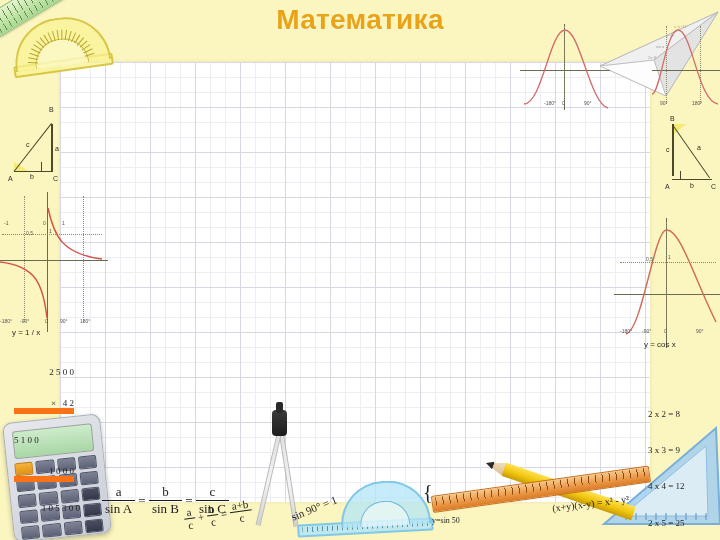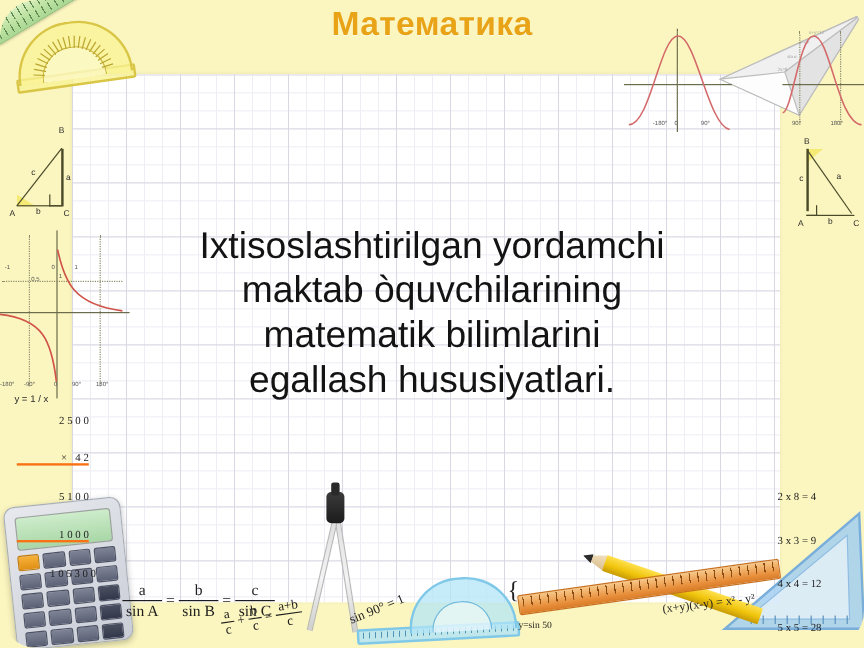--- a/index.html
+++ b/index.html
@@ -2,21 +2,21 @@
 <html><head>
 <meta charset="utf-8">
 <style>
   html,body{margin:0;padding:0;}
   body{
     width:720px;height:540px;overflow:hidden;
     font-family:"Liberation Sans", sans-serif;
     background:#fbf6bf;
     position:relative;
   }
-  .slide{position:absolute;inset:0;background:#fbf6bf;overflow:hidden;border-radius:31px;}
+  .slide{position:absolute;inset:0;background:#fbf6bf;overflow:hidden;}
 
   
   .gridpaper{
     position:absolute;left:60px;top:62px;width:590px;height:440px;
     background-color:#ffffff;
     background-image:
       linear-gradient(to right, #d8d8e4 1px, transparent 1px),
       linear-gradient(to bottom, #d8d8e4 1px, transparent 1px),
       linear-gradient(to right, #ededf4 1px, transparent 1px),
       linear-gradient(to bottom, #ededf4 1px, transparent 1px);
@@ -191,41 +191,35 @@
   .frm{position:absolute;z-index:35;color:#1d1d1d;font-family:"Liberation Serif",serif;}
   .fr{display:inline-block;text-align:center;vertical-align:middle;}
   .fr .num{display:block;padding:0 3px;}
   .fr .den{display:block;border-top:1px solid #1d1d1d;padding:0 3px;}
 
   .sqlist{position:absolute;z-index:35;font-size:9px;line-height:1.34;color:#1f1f1f;
     font-family:"Liberation Serif",serif;white-space:pre;}
 
   .longmult{position:absolute;z-index:35;font-size:9px;line-height:1.15;color:#1f1f1f;
     font-family:"Liberation Serif",serif;white-space:pre;}
-  .longmult .ul{border-bottom:2px solid #f97316;}
+  .longmult .ul{border-bottom:6px solid #f97316;}
 
   .syseq{position:absolute;z-index:35;font-size:8px;line-height:1.35;color:#1f1f1f;
     font-family:"Liberation Serif",serif;white-space:pre;}
   .brace{position:absolute;font-size:20px;color:#1f1f1f;}
 </style>
 </head>
 <body>
 
 <div class="slide">
 
   <div class="gridpaper"></div>
 
   <div class="title">Математика</div>
 
-  <div class="bodytext">
-    <span class="ln">Ixtisoslashtirilgan yordamchi</span>
-    <span class="ln">maktab òquvchilarining</span>
-    <span class="ln">matematik bilimlarini</span>
-    <span class="ln">egallash hususiyatlari.</span>
-  </div>
 
   <div class="deco ruler-green">
     <div class="ticks"></div>
     <div class="ticks2"></div>
   </div>
 
   <div class="deco protractor-y">
     <div class="base"></div>
     <div class="body"></div>
     <div class="inner"></div>
@@ -285,24 +279,24 @@
     <span class="tick" style="left:49px;top:36px;">1</span>
     <span class="tick" style="left:26px;top:38px;">0,5</span>
     <span class="tick" style="left:0px;top:126px;">-180°</span>
     <span class="tick" style="left:20px;top:126px;">-90°</span>
     <span class="tick" style="left:45px;top:126px;">0</span>
     <span class="tick" style="left:60px;top:126px;">90°</span>
     <span class="tick" style="left:80px;top:126px;">180°</span>
     <span class="cap" style="left:12px;top:136px;">y = 1 / x</span>
   </div>
 
-  <div class="longmult" style="left:14px;top:324px;">
+  <div class="longmult" style="left:14px;top:346px;">
     <div style="text-align:right;width:60px;">2 5 0 0</div>
     <div class="ul" style="text-align:right;width:60px;">×   4 2</div>
-    <div style="text-align:right;width:60px;">5 1 0 0</div>
+    <div style="text-align:left;width:60px;">5 1 0 0</div>
     <div class="ul" style="text-align:right;width:60px;">1 0 0 0</div>
     <div style="text-align:right;width:66px;">1 0 5 3 0 0</div>
   </div>
 
   <div class="deco calc">
     <div class="screen"></div>
     <div class="keys">
       <span class="or"></span>
       <span></span>
       <span></span>
@@ -371,26 +365,42 @@
     <div class="v" style="left:8px;bottom:12px;width:9px;height:1px;"></div>
     <div class="v" style="left:16px;bottom:12px;width:1px;height:9px;"></div>
     <span class="lbl" style="position:absolute;left:6px;top:-1px;">B</span>
     <span class="lbl" style="position:absolute;left:1px;bottom:2px;">A</span>
     <span class="lbl" style="position:absolute;left:47px;bottom:2px;">C</span>
     <span class="lbl" style="position:absolute;left:2px;top:30px;">c</span>
     <span class="lbl" style="position:absolute;left:26px;bottom:3px;">b</span>
     <span class="lbl" style="position:absolute;left:33px;top:28px;">a</span>
   </div>
 
+  <div class="deco plot" style="left:614px;top:218px;width:106px;height:130px;">
+    <div class="axis-x" style="top:76px;"></div>
+    <div class="axis-y" style="left:52px;"></div>
+    <div class="dash-v" style="left:52px;top:4px;height:112px;"></div>
+    <div class="dash-h" style="left:6px;top:44px;width:96px;"></div>
+    <svg width="106" height="130" style="position:absolute;left:0;top:0;">
+      <path d="M12 116 C 28 112, 40 14, 52 12 C 66 10, 80 60, 102 104" fill="none" stroke="#cf6a55" stroke-width="1.4"></path>
+    </svg>
+    <span class="tick" style="left:54px;top:36px;">1</span>
+    <span class="tick" style="left:32px;top:38px;">0,5</span>
+    <span class="tick" style="left:6px;top:110px;">-180°</span>
+    <span class="tick" style="left:28px;top:110px;">-90°</span>
+    <span class="tick" style="left:50px;top:110px;">0</span>
+    <span class="tick" style="left:82px;top:110px;">90°</span>
+    <span class="cap" style="left:30px;top:122px;">y = cos x</span>
+  </div>
 
   <div class="sqlist" style="left:648px;top:384px;">
-    <div>2 x 8 = 4</div>
+    <div>2 x 2 = 8</div>
     <div>3 x 3 = 9</div>
     <div>4 x 4 = 12</div>
-    <div>5 x 5 = 28</div>
+    <div>2 x 5 = 25</div>
     
     
     
   </div>
 
   <div class="frm" style="left:102px;top:484px;font-size:13px;">
     <span class="fr">
       <span class="num">a</span>
       <span class="den">sin A</span>
     </span>

